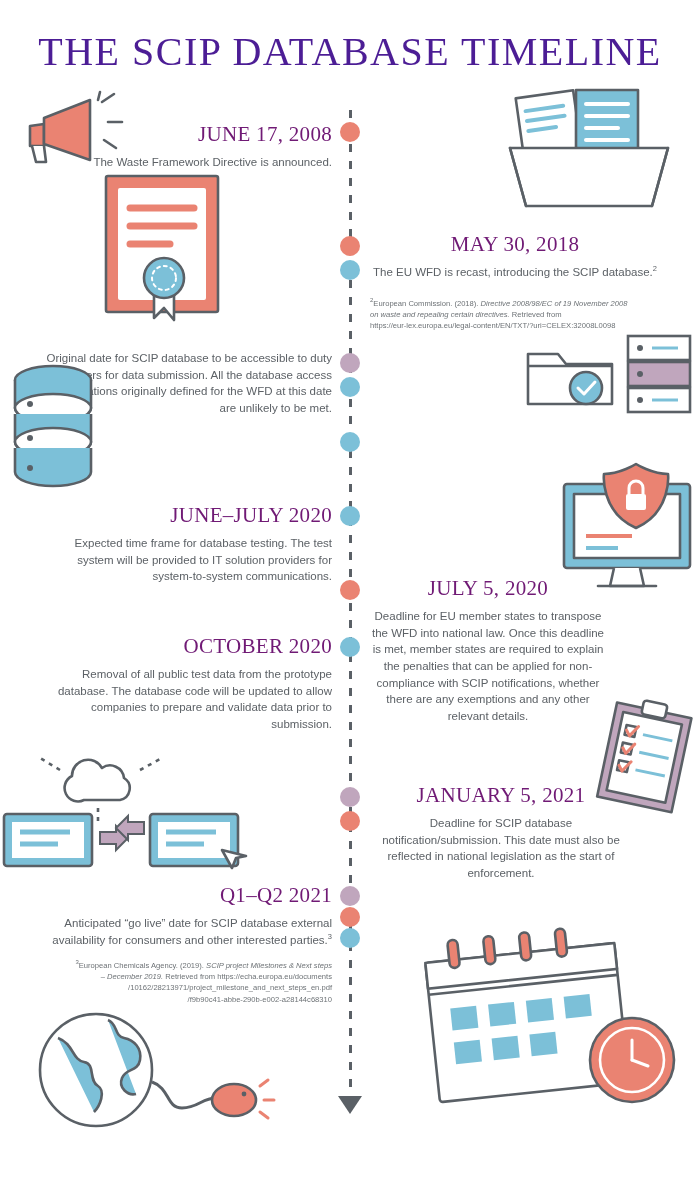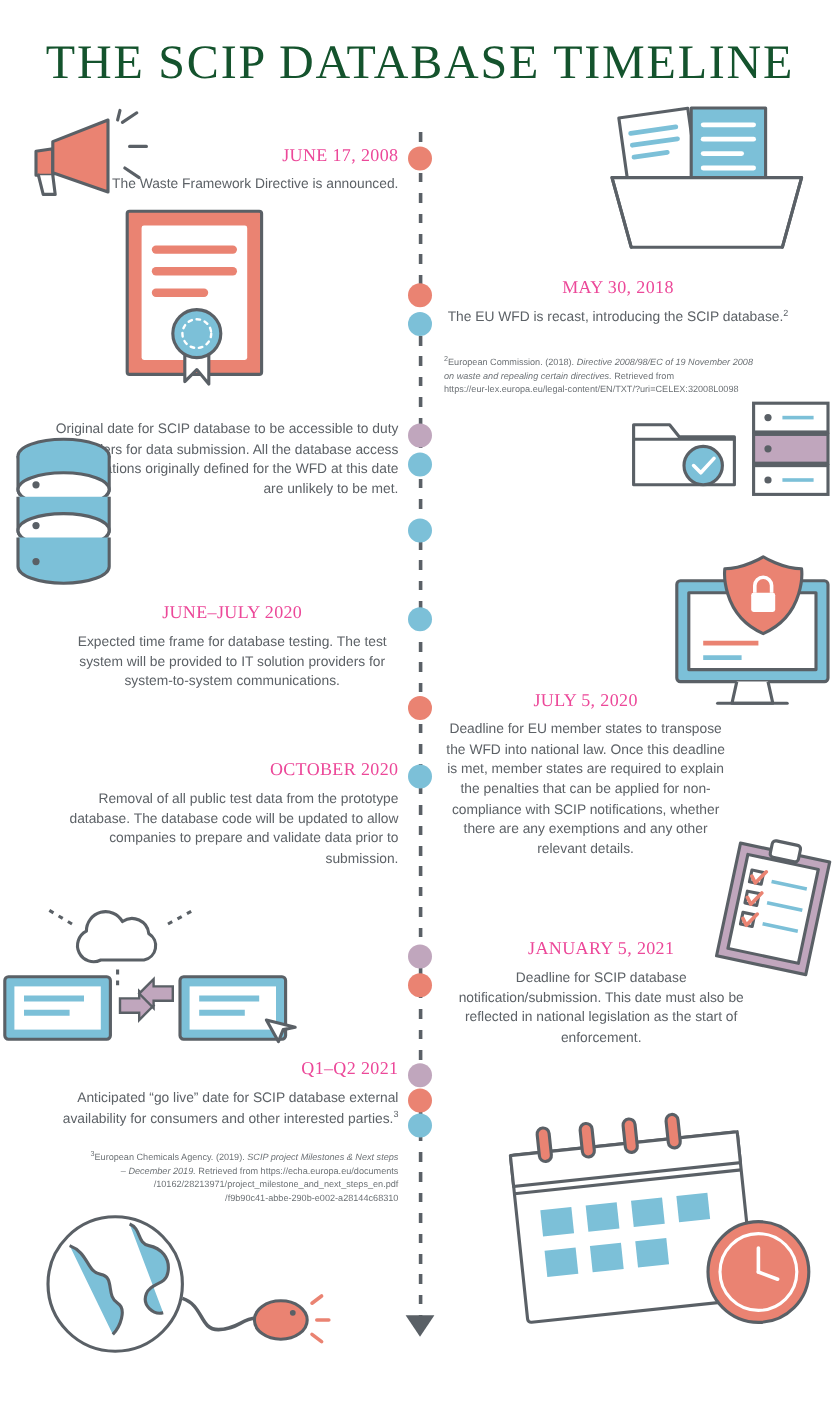--- a/index.html
+++ b/index.html
@@ -25,21 +25,21 @@
   
   .title {
     position: absolute;
     top: 28px;
     left: 0;
     width: 700px;
     text-align: center;
     font-family: "Liberation Serif", serif;
     font-size: 40px;
     letter-spacing: 1.5px;
-    color: #14532d;
+    color: #4c1d95;
     font-weight: 400;
   }
 
   
   .spine {
     position: absolute;
     left: 349px;
     top: 110px;
     width: 3px;
     height: 995px;
@@ -70,22 +70,22 @@
     left: 340px;
   }
   .dot.salmon { background: #ea8372; }
   .dot.blue   { background: #7cc0d8; }
   .dot.mauve  { background: #c0a6bd; }
 
   
   .entry { position: absolute; }
   .entry .date {
     font-family: "Liberation Serif", serif;
-    font-size: 15px;
-    color: #ec4899;
+    font-size: 21px;
+    color: #701a75;
     letter-spacing: 0.3px;
     margin: 0 0 7px 0;
     font-weight: 400;
   }
   .entry .body {
     font-size: 11.5px;
     line-height: 1.45;
     color: #5c6166;
     margin: 0;
   }
@@ -153,21 +153,21 @@
     <span class="sup">2</span><span>European Commission. (2018). </span><span class="it">Directive 2008/98/EC of 19 November 2008</span><br>
     <span class="it">on waste and repealing certain directives.</span><span> Retrieved from</span><br>
     <span>https://eur-lex.europa.eu/legal-content/EN/TXT/?uri=CELEX:32008L0098</span>
   </div>
 
   <div class="entry left" style="left:45px; top:350px; width:287px;">
     <p class="body">Original date for SCIP database to be accessible to duty holders for data submission. All the database access expectations originally defined for the WFD at this date are unlikely to be met.</p>
   </div>
 
 
-  <div class="entry left" style="left:55px; top:503px; width:277px;text-align:center;">
+  <div class="entry left" style="left:55px; top:503px; width:277px;">
     <p class="date">JUNE–JULY 2020</p>
     <p class="body">Expected time frame for database testing. The test system will be provided to IT solution providers for system-to-system communications.</p>
   </div>
 
   <div class="entry right" style="left:370px; top:576px; width:236px;">
     <p class="date">JULY 5, 2020</p>
     <p class="body">Deadline for EU member states to transpose the WFD into national law. Once this deadline is met, member states are required to explain the penalties that can be applied for non-compliance with SCIP notifications, whether there are any exemptions and any other relevant details.</p>
   </div>
 
   <div class="entry left" style="left:55px; top:634px; width:277px;">

